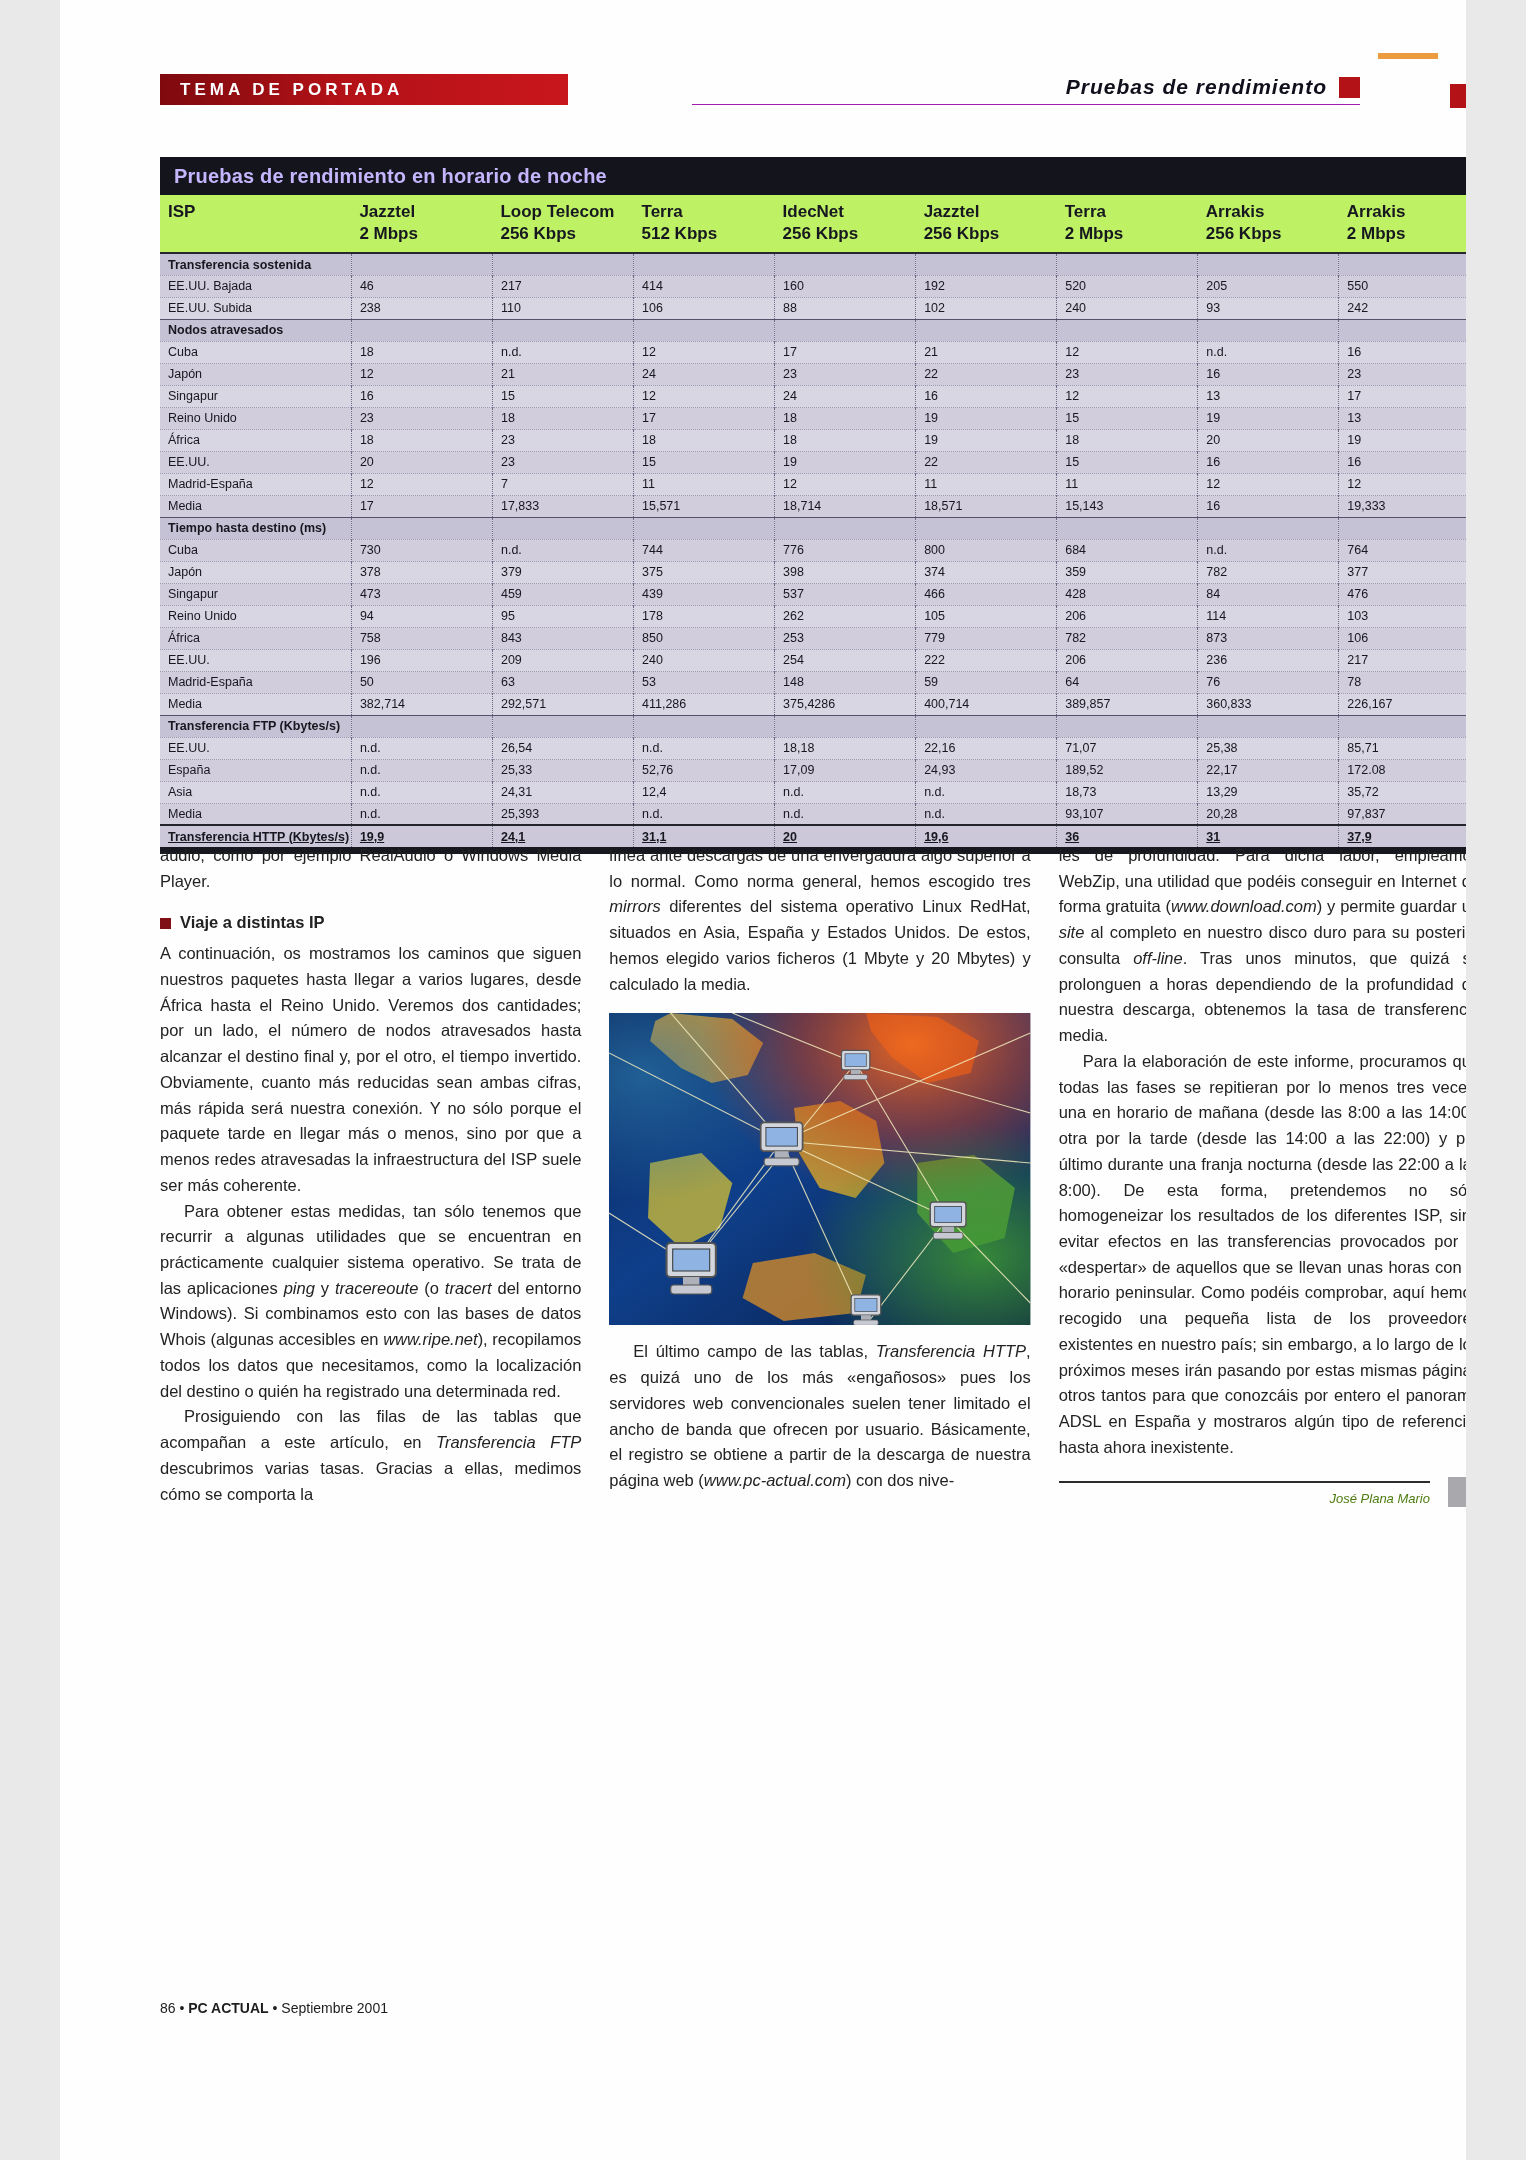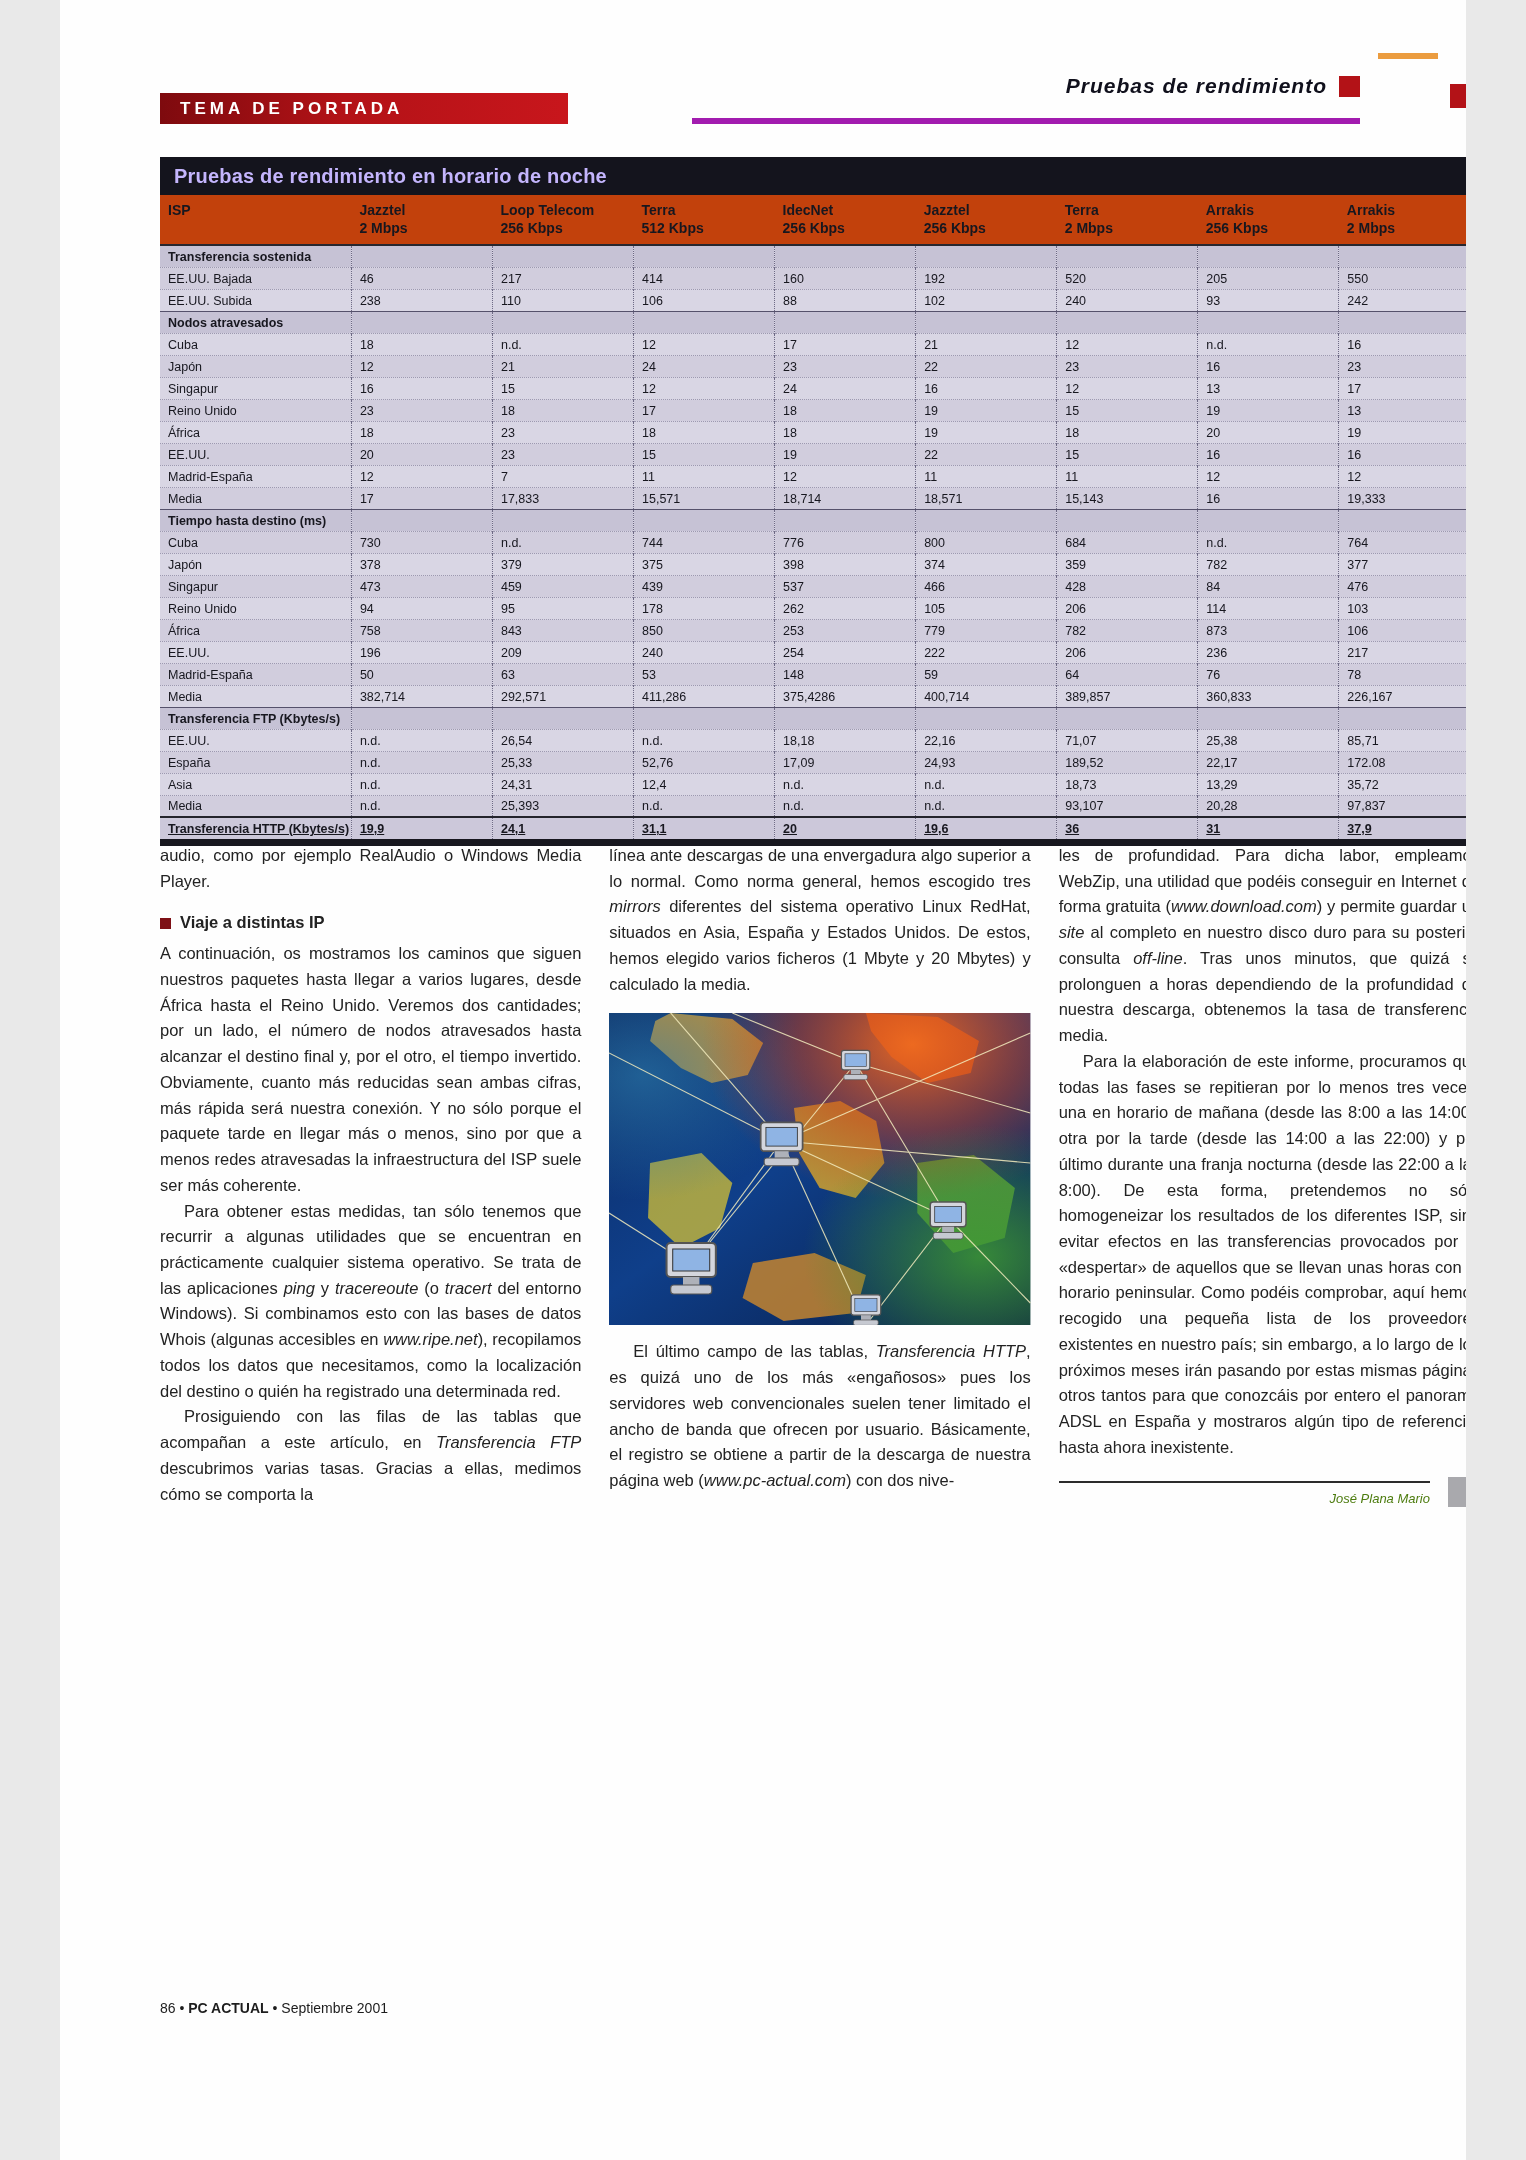--- a/index.html
+++ b/index.html
@@ -16,35 +16,35 @@
               background: var(--accent-red, #b31217); }
 
   
   .page-header { position: absolute; top: 74px; left: 100px; right: 106px;
                  display: flex; justify-content: space-between; align-items: flex-end; }
   .kicker-bar { width: 408px; height: 31px;
                 background: linear-gradient(90deg, #7e0a0e 0%, #b31217 45%, #c8161c 100%);
                 color: #fff; display: flex; align-items: center; padding-left: 20px;
                 font-size: 17px; font-weight: bold; letter-spacing: 4px; }
   .section-head { width: 668px; display: flex; align-items: center; justify-content: flex-end;
-                  gap: 12px; border-bottom: 6px solid #a21caf; padding-bottom: 20px; }
+                  gap: 12px; border-bottom: 1px solid #a21caf; padding-bottom: 5px; }
   .section-title { font-size: 21px; font-weight: bold; font-style: italic;
                    letter-spacing: 1px; color: #10101c; white-space: nowrap; }
   .red-square { width: 21px; height: 21px; background: var(--accent-red, #b31217); flex: 0 0 auto; }
 
   
   .table-wrap { position: absolute; top: 157px; left: 100px; width: 1320px; }
   .table-title-bar { background: var(--header-bar, #14141d); color: #c4b5fd; font-size: 20px;
                      font-weight: bold; padding: 8px 14px 7px; letter-spacing: .2px; }
   table.perf { width: 100%; border-collapse: collapse; table-layout: fixed;
                background: var(--table-bg, #d9d6e4); border-bottom: 7px solid #17171f;
                font-size: 12.5px; color: #17171f; }
   table.perf col.c-lbl { width: 14.5%; }
-  table.perf thead th { background: #c2410c; text-align: left; vertical-align: top;
-                        padding: 6px 8px 7px; font-size: 14px; line-height: 1.3;
+  table.perf thead th { background: #bef264; text-align: left; vertical-align: top;
+                        padding: 6px 8px 7px; font-size: 17px; line-height: 1.3;
                         border-bottom: 2px solid #27272f; }
   th .cn, th .cs { display: block; font-weight: bold; white-space: nowrap; }
   table.perf td { padding: 3.5px 8px 3px; white-space: nowrap; overflow: hidden; height: 22px; }
   table.perf tbody td + td { border-left: 1px dotted #6d6984; }
   table.perf tbody tr { border-top: 1px dotted #9d99b0; }
   table.perf tbody tr:nth-child(even) { background: #d1cddd; }
   table.perf tbody tr.sec { background: #c6c2d5; font-weight: bold; border-top: 1px solid #55516b; }
   table.perf tbody tr.http { background: #ccc8da; border-top: 2px solid #23232b; text-decoration: underline; }
 
   

